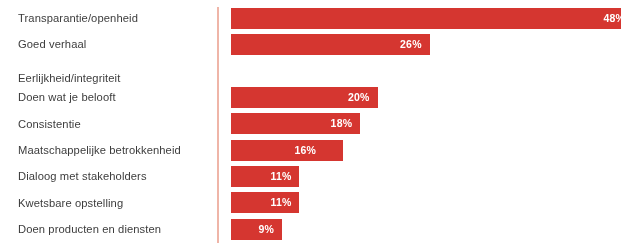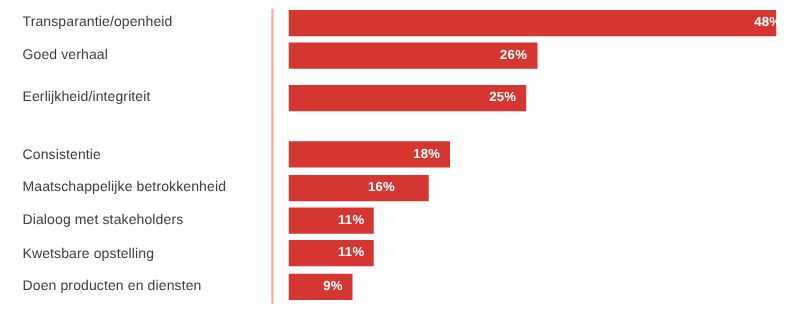--- a/index.html
+++ b/index.html
@@ -103,23 +103,26 @@
       </div>
       <div class="bar-row" style="top: 31.4px;">
         <div class="bar-label">Goed verhaal</div>
         <div class="bar-track" style="width: 198.68px;">
           <div class="bar-rect" style="width: 198.68px; background: rgb(213, 54, 48);"></div>
           <div class="bar-value" style="right: 8px; color: rgb(255, 255, 255);">26%</div>
         </div>
       </div>
       <div class="bar-row" style="top: 65px; padding-left: 36px;">
         <div class="bar-label">Eerlijkheid/integriteit</div>
-        <div class="bar-track" style="width: 190px;">
-          <div class="bar-rect" style="width: 190px; background: rgb(213, 54, 48);"></div>
-          <div class="bar-value" style="right: 8px; color: rgb(255, 255, 255);">25%</div>
+      </div>
+      <div class="bar-row" style="top: 84.2px;">
+        <div class="bar-label">Doen wat je belooft</div>
+        <div class="bar-track" style="width: 146.6px;">
+          <div class="bar-rect" style="width: 146.6px; background: rgb(213, 54, 48);"></div>
+          <div class="bar-value" style="right: 8px; color: rgb(255, 255, 255);">20%</div>
         </div>
       </div>
       <div class="bar-row" style="top: 110.6px;">
         <div class="bar-label">Consistentie</div>
         <div class="bar-track" style="width: 129.24px;">
           <div class="bar-rect" style="width: 129.24px; background: rgb(213, 54, 48);"></div>
           <div class="bar-value" style="right: 8px; color: rgb(255, 255, 255);">18%</div>
         </div>
       </div>
       <div class="bar-row" style="top: 137px;">

